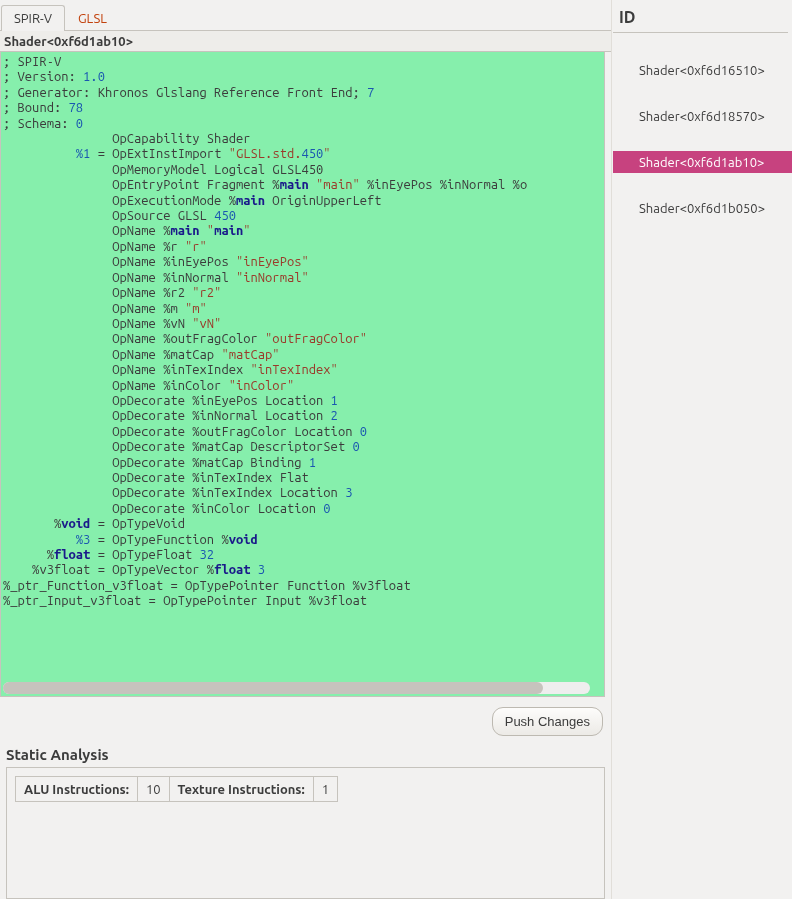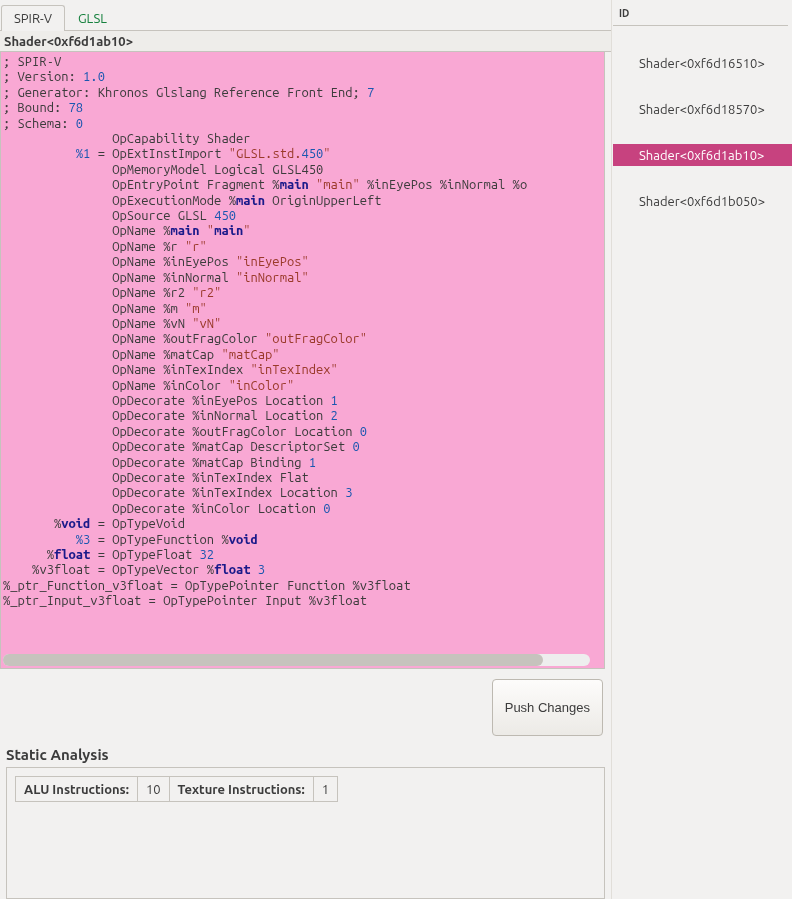--- a/index.html
+++ b/index.html
@@ -27,21 +27,21 @@
   
   .tabs {
     display: flex;
     padding: 4px 6px 0 1px;
     gap: 0;
     border-bottom: 1px solid #c6c3bd;
   }
   .tab {
     padding: 5px 12px 6px 12px;
     font-size: 13px;
-    color: #15803d;
+    color: #c2410c;
     border: 1px solid transparent;
     border-bottom: none;
     border-top-left-radius: 3px;
     border-top-right-radius: 3px;
     position: relative;
     top: 1px;
     cursor: pointer;
   }
   .tab.active {
     background: #f2f1f0;
@@ -56,21 +56,21 @@
     padding: 3px 4px 3px 4px;
     border-bottom: 1px solid #c6c3bd;
     background: #eeedea;
   }
 
   
   .code-wrap {
     margin: 0 6px 0 0;
     border: 1px solid #c6c3bd;
     border-top: none;
-    background: #f9a8d4;
+    background: #86efac;
     height: 732px;
     position: relative;
     overflow: hidden;
   }
   .code-inner {
     height: 100%;
     overflow: hidden;
     padding: 2px 0 0 2px;
   }
   pre.code {
@@ -98,24 +98,24 @@
     position: absolute; right: 2px; top: 2px; bottom: 16px; width: 12px;
   }
 
   
   .btn-row {
     display: flex; justify-content: flex-end;
     padding: 10px 8px 10px 0;
   }
   button.push {
     font-size: 13px;
-    padding: 20px 12px;
+    padding: 6px 12px;
     background: linear-gradient(#fdfcfb,#eceae6);
     border: 1px solid #bdb9b1;
-    border-radius: 4px;
+    border-radius: 11px;
     color: #3c3c3c;
     cursor: pointer;
   }
 
   
   .sa-title {
     font-weight: bold;
     font-size: 15px;
     padding: 0 0 4px 6px;
   }
@@ -135,21 +135,21 @@
     padding: 5px 8px;
     background: #f2f1f0;
     margin-top: 12px;
   }
   table.sa td.lbl { font-weight: bold; text-align: right; white-space: nowrap; }
   table.sa td.val { text-align: left; min-width: 22px; }
 
   
   .id-hdr {
     font-weight: bold;
-    font-size: 10px;
+    font-size: 16px;
     padding: 4px 6px 6px 6px;
     border-bottom: 1px solid #c6c3bd;
     margin-right: 4px;
   }
   .id-list { padding-top: 2px; }
   .id-item {
     padding: 4px 4px 4px 26px;
     font-size: 13px;
     color: #3c3c3c;
     cursor: pointer;

